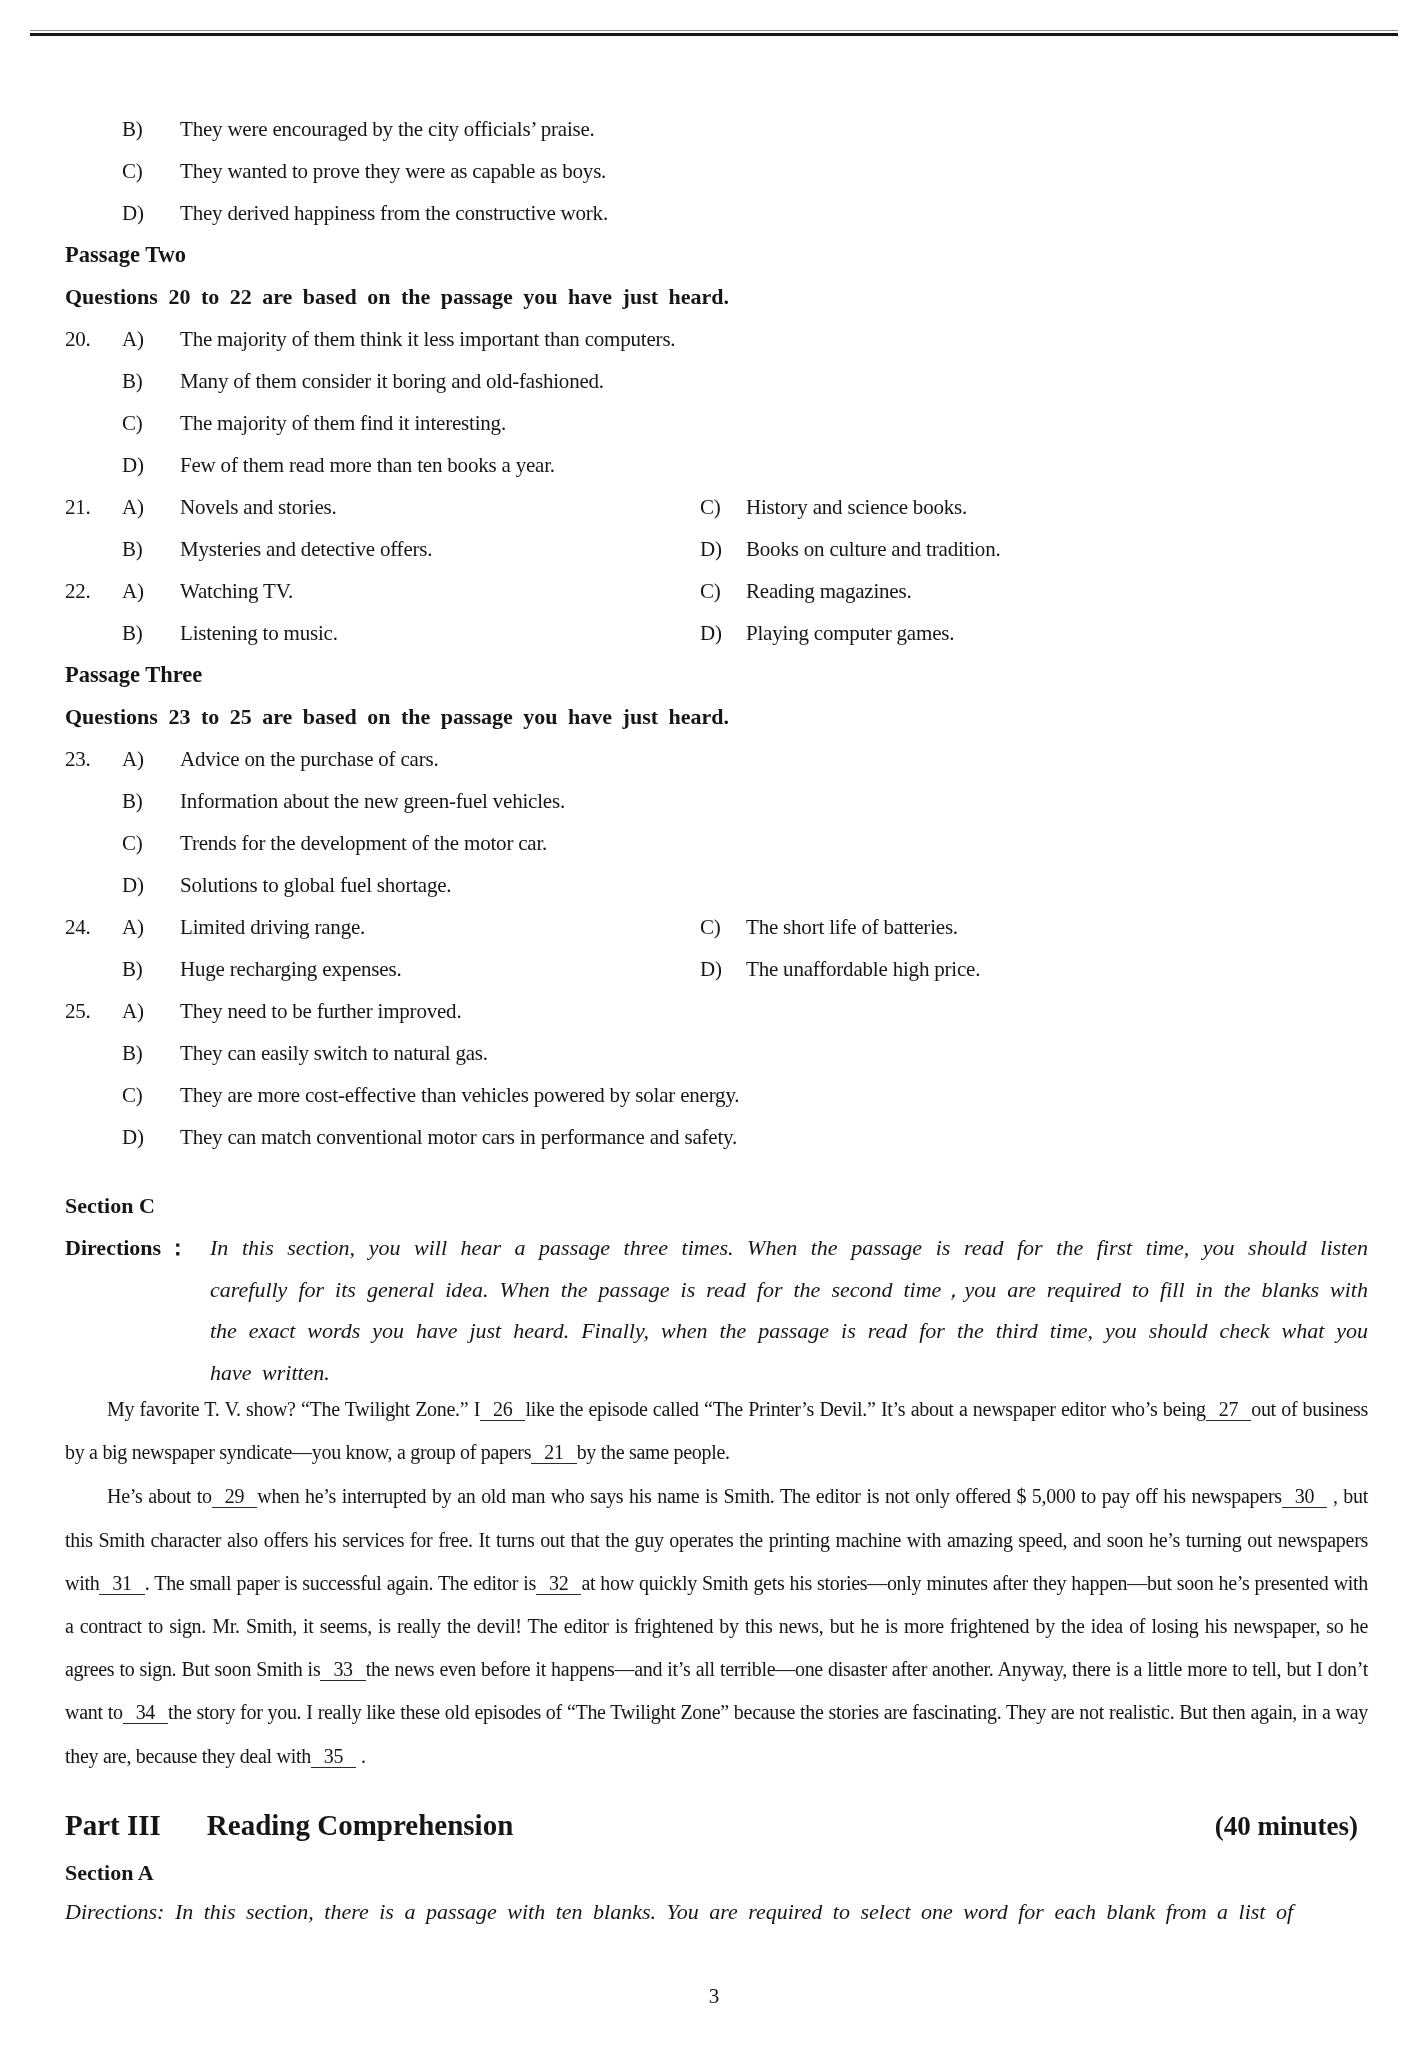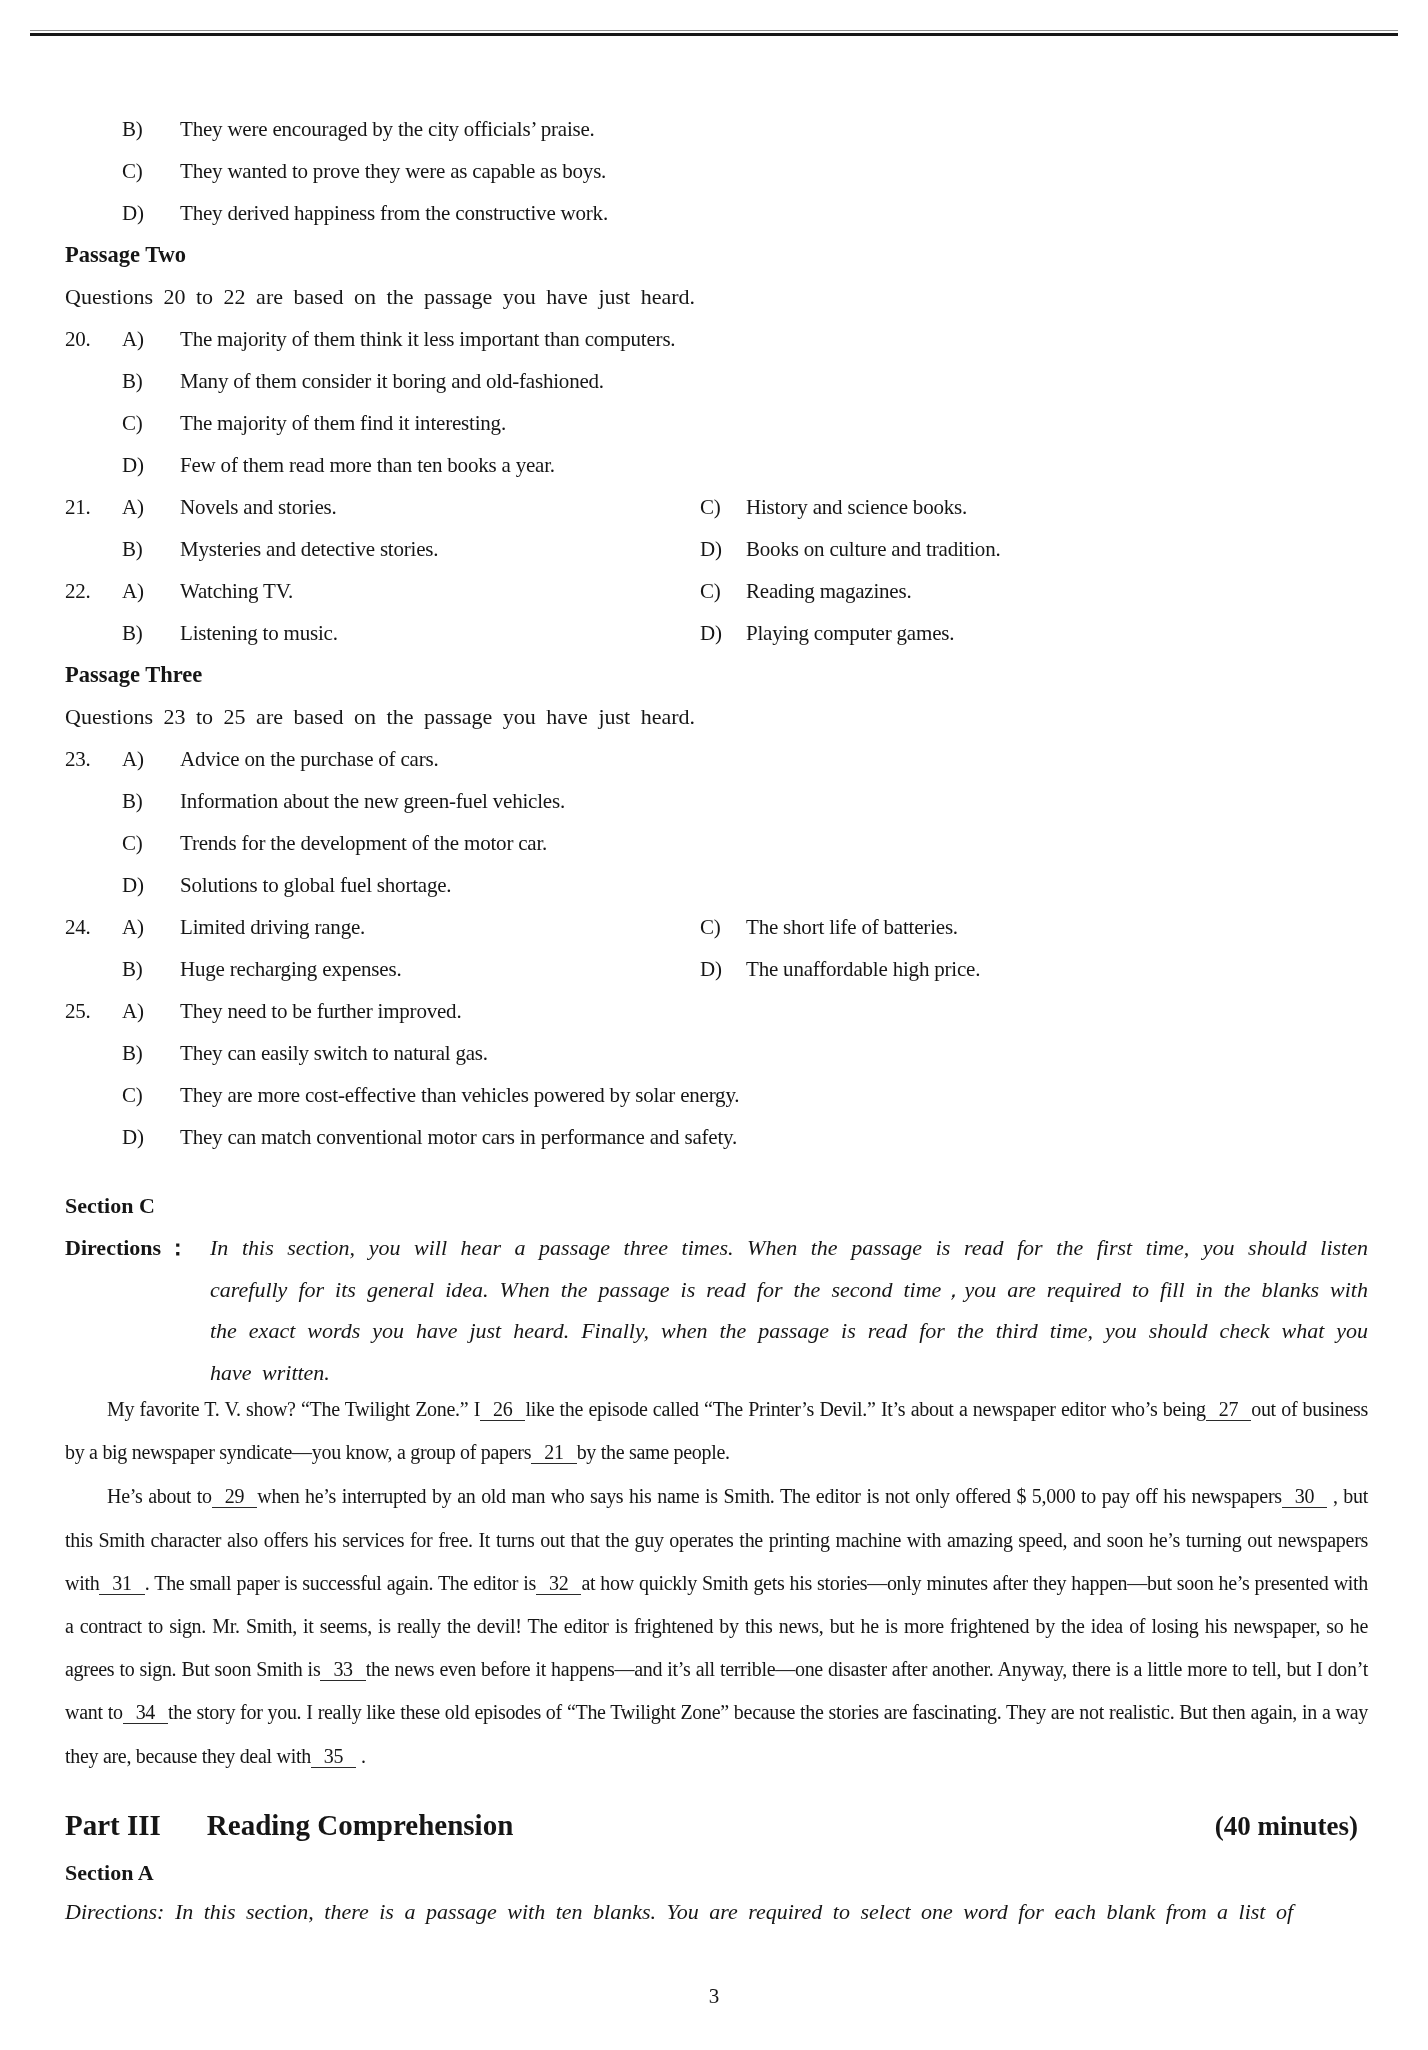--- a/index.html
+++ b/index.html
@@ -19,21 +19,21 @@
   
   .listening { position:absolute; left:65px; top:108px; width:1303px; }
   .r { display:flex; height:42px; line-height:42px; font-size:21px; letter-spacing:-0.2px; }
   .n  { flex:0 0 57px; }
   .l  { flex:0 0 58px; }
   .t  { flex:1 1 auto; white-space:nowrap; }
   .t1 { flex:0 0 520px; white-space:nowrap; }
   .l2 { flex:0 0 46px; }
   .t2 { flex:1 1 auto; white-space:nowrap; }
   .h  { font-weight:bold; font-size:22.5px; letter-spacing:0; }
-  .instr { font-weight:normal; font-size:22px; word-spacing:5px; letter-spacing:0; white-space:nowrap; }
+  .instr { font-weight:bold; font-size:22px; word-spacing:5px; letter-spacing:0; white-space:nowrap; }
 
   
   .section-c { position:absolute; left:65px; top:1185px; width:1303px; }
   .sec-h { height:42px; line-height:42px; font-weight:bold; font-size:22px; }
   .dir { display:flex; }
   .dir-label { flex:0 0 145px; font-weight:bold; font-size:22px; line-height:41.5px; white-space:nowrap; }
   .dir-text  { flex:1 1 auto; font-style:italic; font-size:22px; line-height:41.5px;
                text-align:justify; word-spacing:5px; }
 
   
@@ -111,21 +111,21 @@
     <div class="r">
       <span class="n">21.</span>
       <span class="l">A)</span>
       <span class="t1">Novels and stories.</span>
       <span class="l2">C)</span>
       <span class="t2">History and science books.</span>
     </div>
     <div class="r">
       <span class="n"></span>
       <span class="l">B)</span>
-      <span class="t1">Mysteries and detective stories.</span>
+      <span class="t1">Mysteries and detective offers.</span>
       <span class="l2">D)</span>
       <span class="t2">Books on culture and tradition.</span>
     </div>
 
     <div class="r">
       <span class="n">22.</span>
       <span class="l">A)</span>
       <span class="t1">Watching TV.</span>
       <span class="l2">C)</span>
       <span class="t2">Reading magazines.</span>

